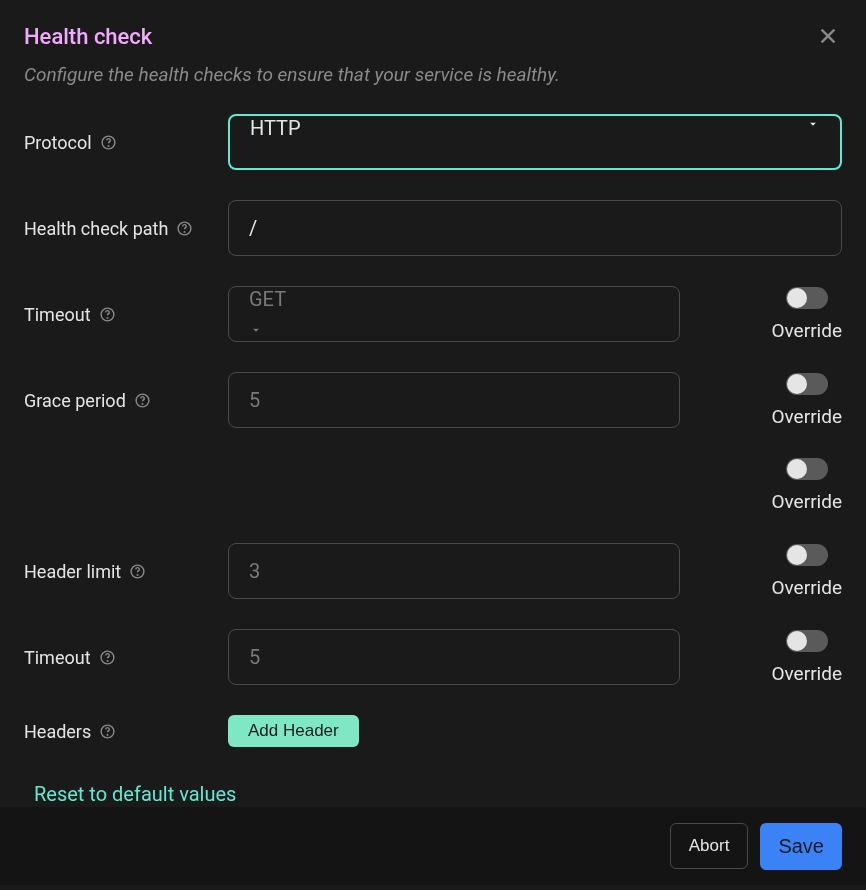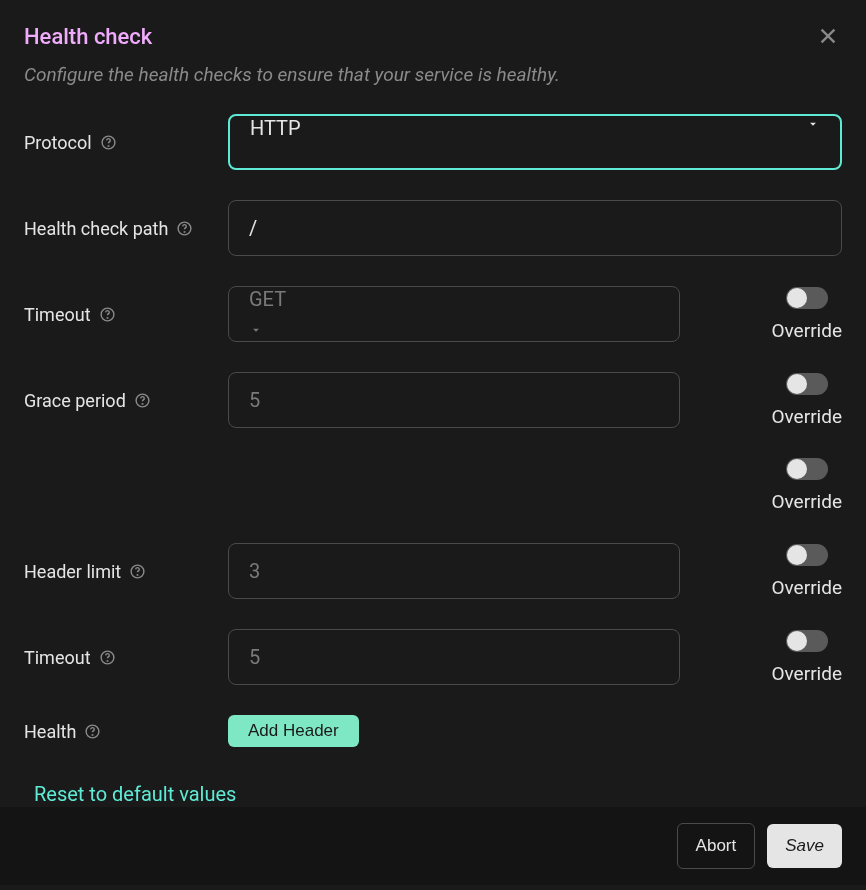--- a/index.html
+++ b/index.html
@@ -218,29 +218,28 @@
     .btn-abort {
       background-color: transparent;
       border: 1px solid #4a4a4a;
       color: #e5e5e5;
       border-radius: 6px;
       padding: 12px 18px;
       font-size: 17px;
       cursor: pointer;
     }
     .btn-save {
-      background-color: #e5e5e5;
+      background-color: #3b82f6;
       border: none;
       color: #1a1a1a;
       border-radius: 6px;
       padding: 12px 18px;
-      font-size: 17px;
+      font-size: 20px;
       font-weight: 500;
       cursor: pointer;
-      font-style: italic;
     }
   </style>
 </head>
 <body>
 
 <div class="modal">
   <div class="modal-header">
     <div class="modal-title">Health check</div>
     <div class="modal-subtitle">Configure the health checks to ensure that your service is healthy.</div>
     <div class="close-btn">
@@ -395,21 +394,21 @@
           <div class="toggle">
             <div class="toggle-knob"></div>
           </div>
           <span class="override-label">Override</span>
         </div>
       </div>
     </div>
 
     <div class="form-row">
       <div class="label-col">
-        <span class="label-text">Health</span>
+        <span class="label-text">Headers</span>
         <span class="help-icon">
           <svg viewBox="0 0 24 24" fill="none" stroke="currentColor" stroke-width="2">
             <circle cx="12" cy="12" r="9"></circle>
             <path d="M9.5 9a2.5 2.5 0 1 1 3.5 2.3c-.8.4-1 1-1 1.7"></path>
             <circle cx="12" cy="17" r="0.5" fill="currentColor"></circle>
           </svg>
         </span>
       </div>
       <div class="control-col">
         <button class="add-header-btn">Add Header</button>

